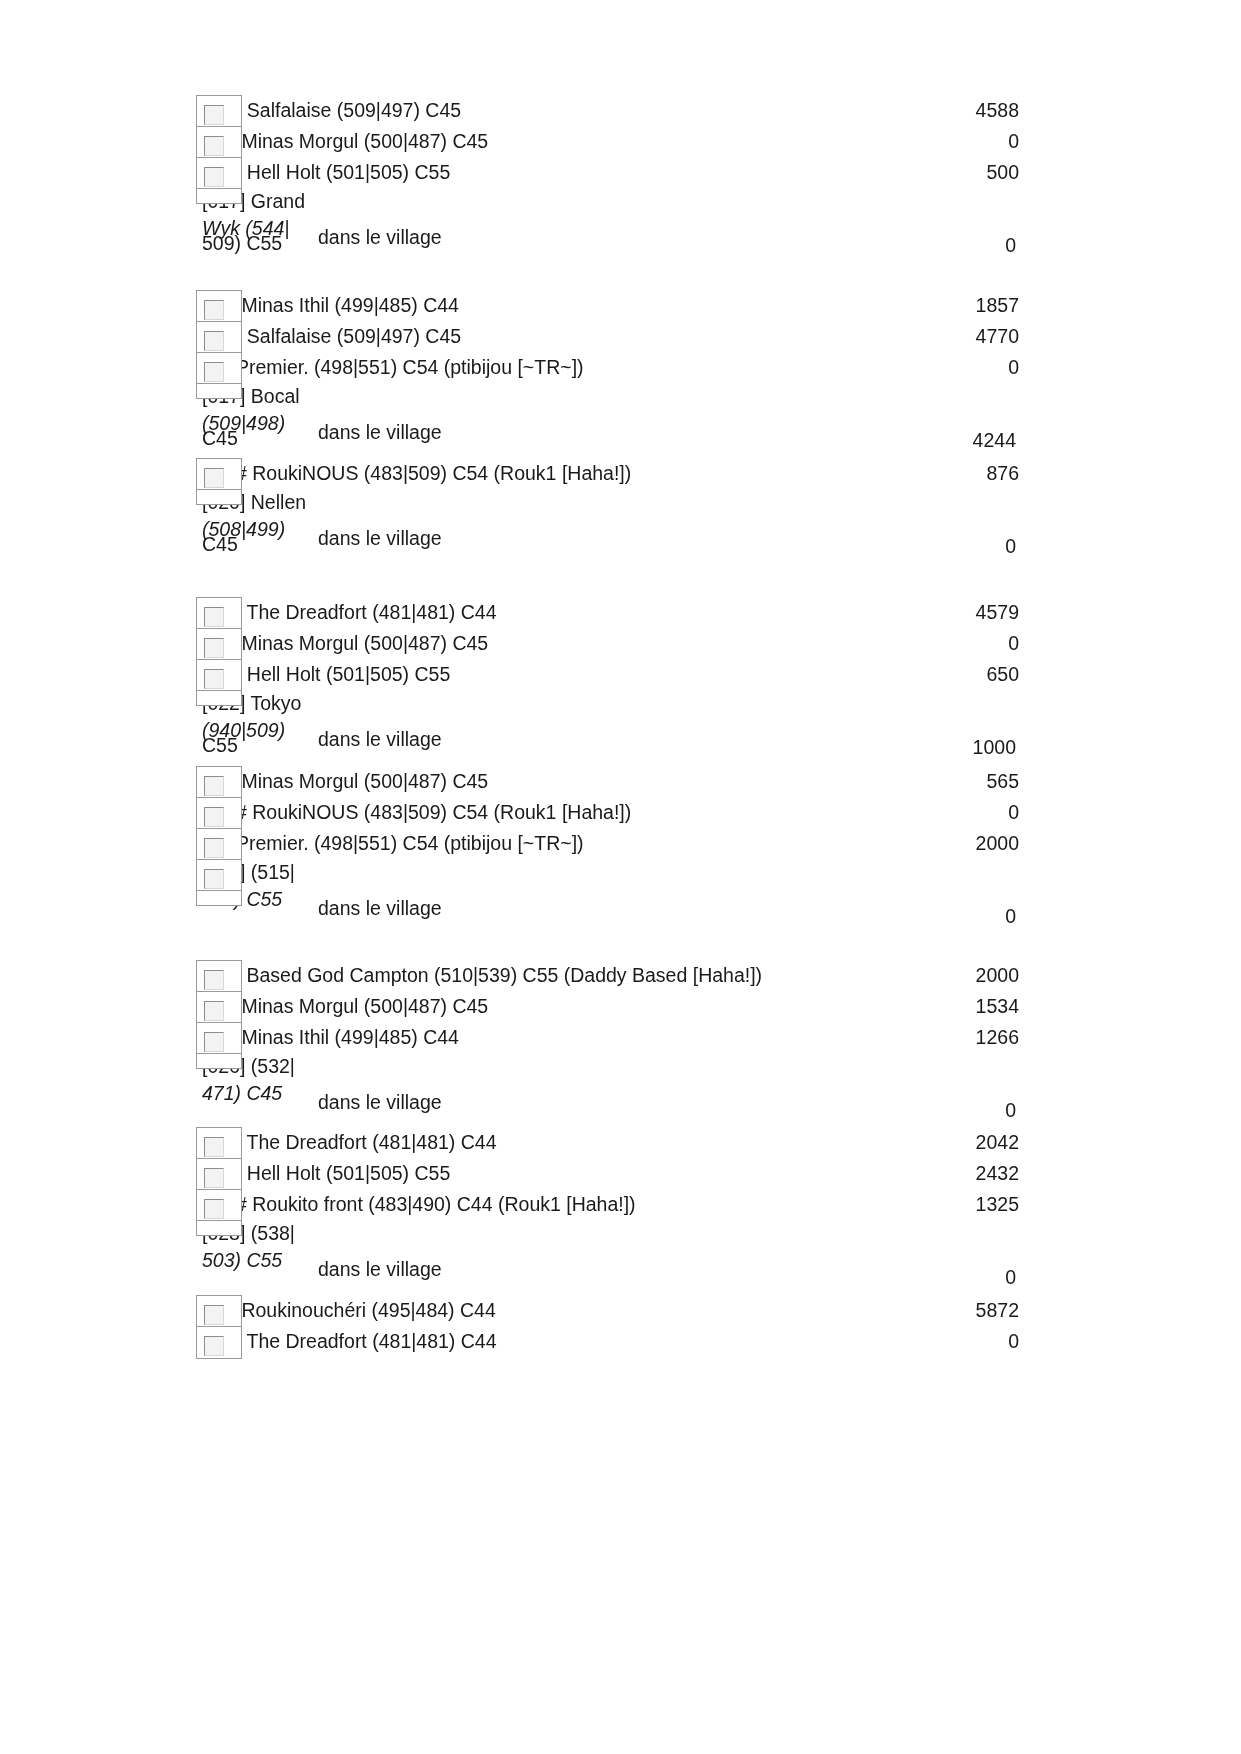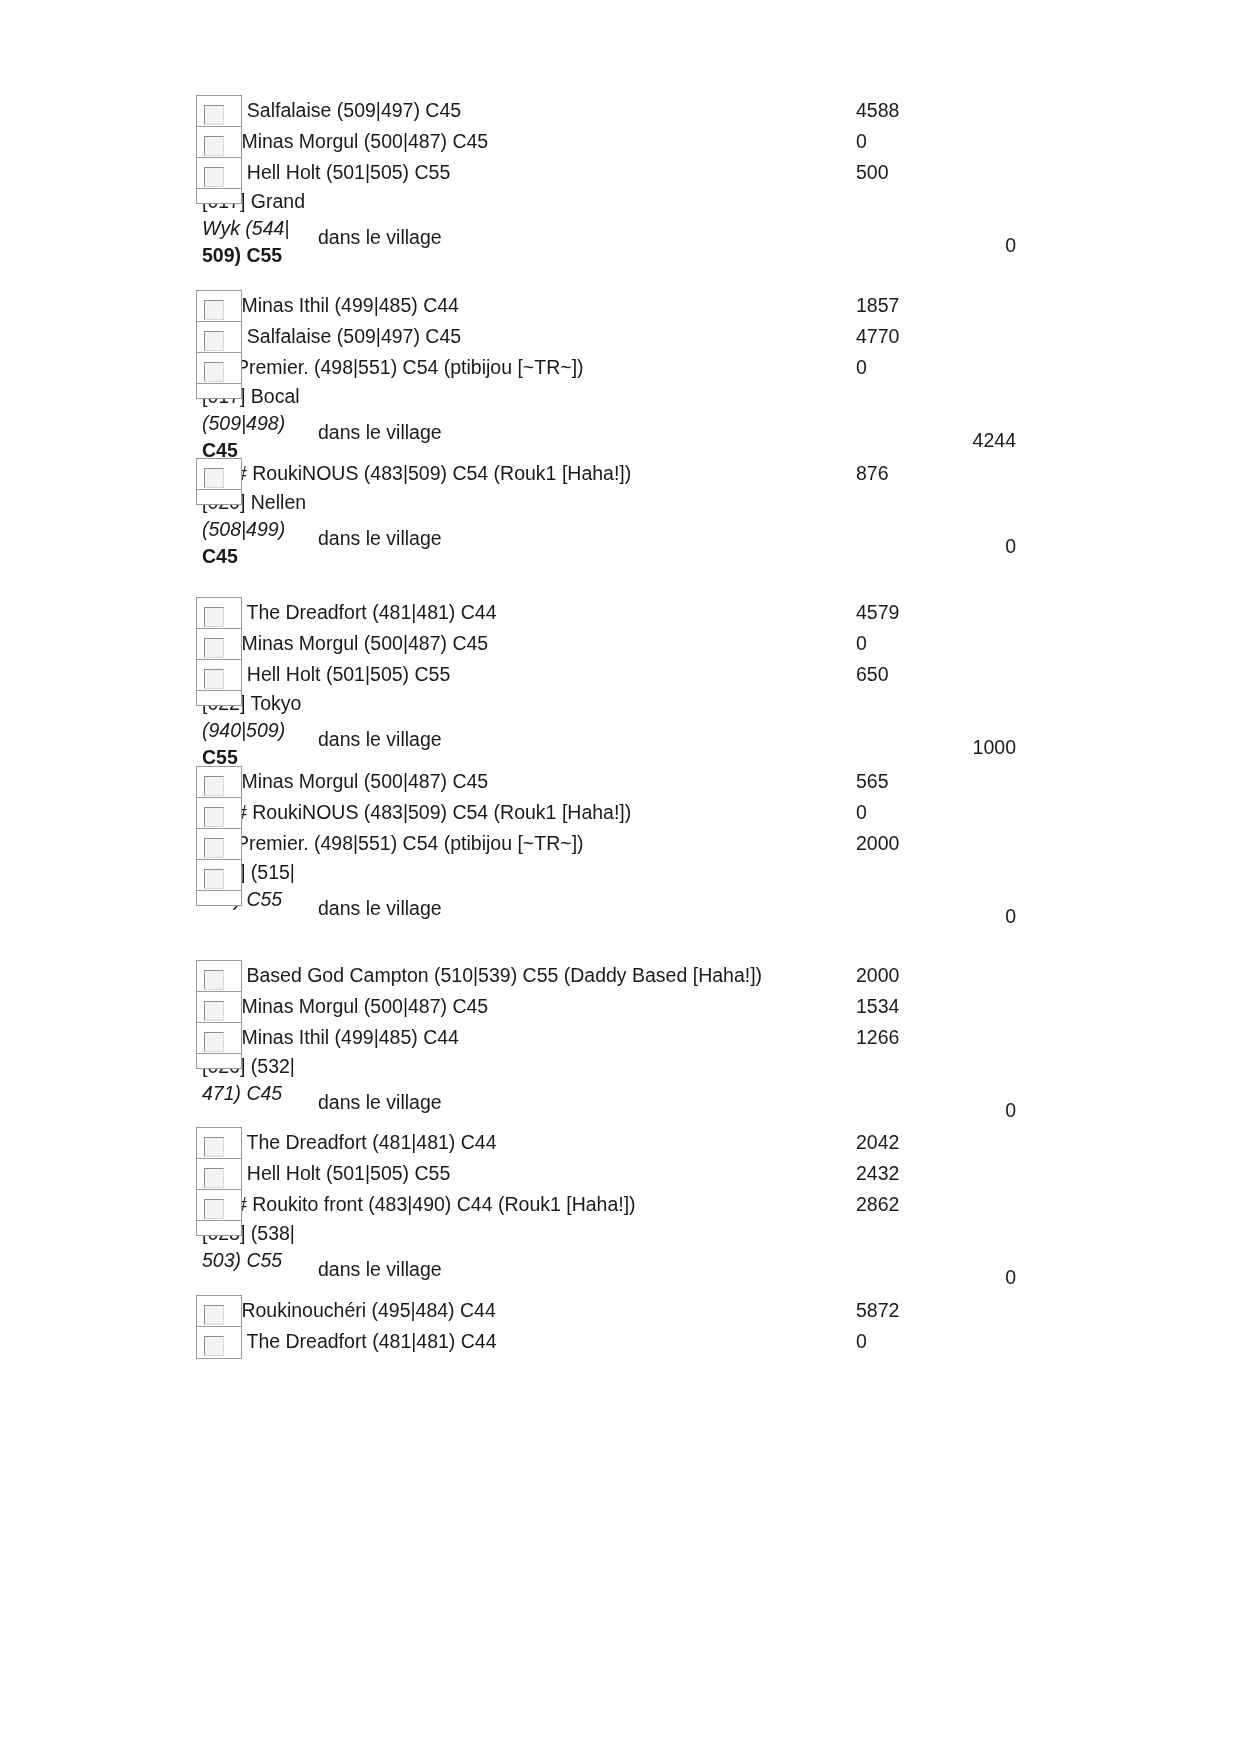--- a/index.html
+++ b/index.html
@@ -34,37 +34,38 @@
     font-size: 19.5px;
     white-space: nowrap;
   }
   .rowline .label {
     position: absolute;
     left: 40px;
     top: 0;
   }
   .rowline .amount {
     position: absolute;
-    left: 660px;
+    left: 693px;
     width: 130px;
+    text-align: right;
   }
   
   .target {
     position: relative;
     font-size: 19.5px;
     line-height: 27px;
   }
   .target .tline {
     position: absolute;
     left: 6px;
     white-space: nowrap;
   }
   .target .tline.l1 { top: 0px; }
   .target .tline.l2 { top: 27px; font-style: italic; }
-  .target .tline.l3 { top: 54px; font-weight: bold; }
+  .target .tline.l3 { top: 42px; }
   .target .invill {
     position: absolute;
     left: 122px;
     top: 36px;
     white-space: nowrap;
   }
   .target .tamount {
     position: absolute;
     left: 690px;
     top: 44px;
@@ -305,21 +306,21 @@
         <div class="rowline">
           <span class="label">] The Dreadfort (481|481) C44</span>
           <span class="amount">2042</span>
         </div>
         <div class="rowline">
           <span class="label">] Hell Holt (501|505) C55</span>
           <span class="amount">2432</span>
         </div>
         <div class="rowline">
           <span class="label"># Roukito front (483|490) C44 (Rouk1 [Haha!])</span>
-          <span class="amount">2862</span>
+          <span class="amount">1325</span>
         </div>
         <div class="target" style="height: 92px;">
           <span class="tline l1">[028] (538|</span>
           <span class="tline l2">503) C55</span>
           <span class="invill">dans le village</span>
           <span class="tamount">0</span>
         </div>
         <div class="cbwrap">
           <div class="cbcell">
             <span class="box"></span>

